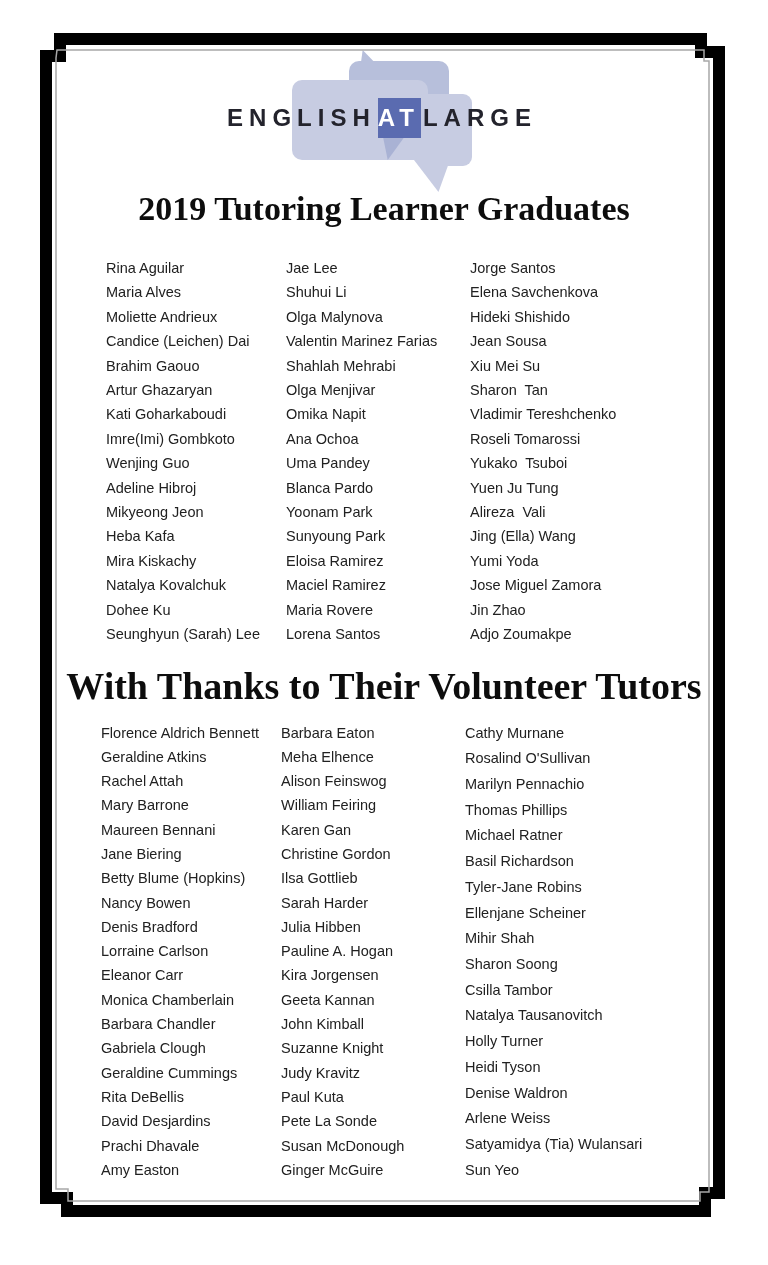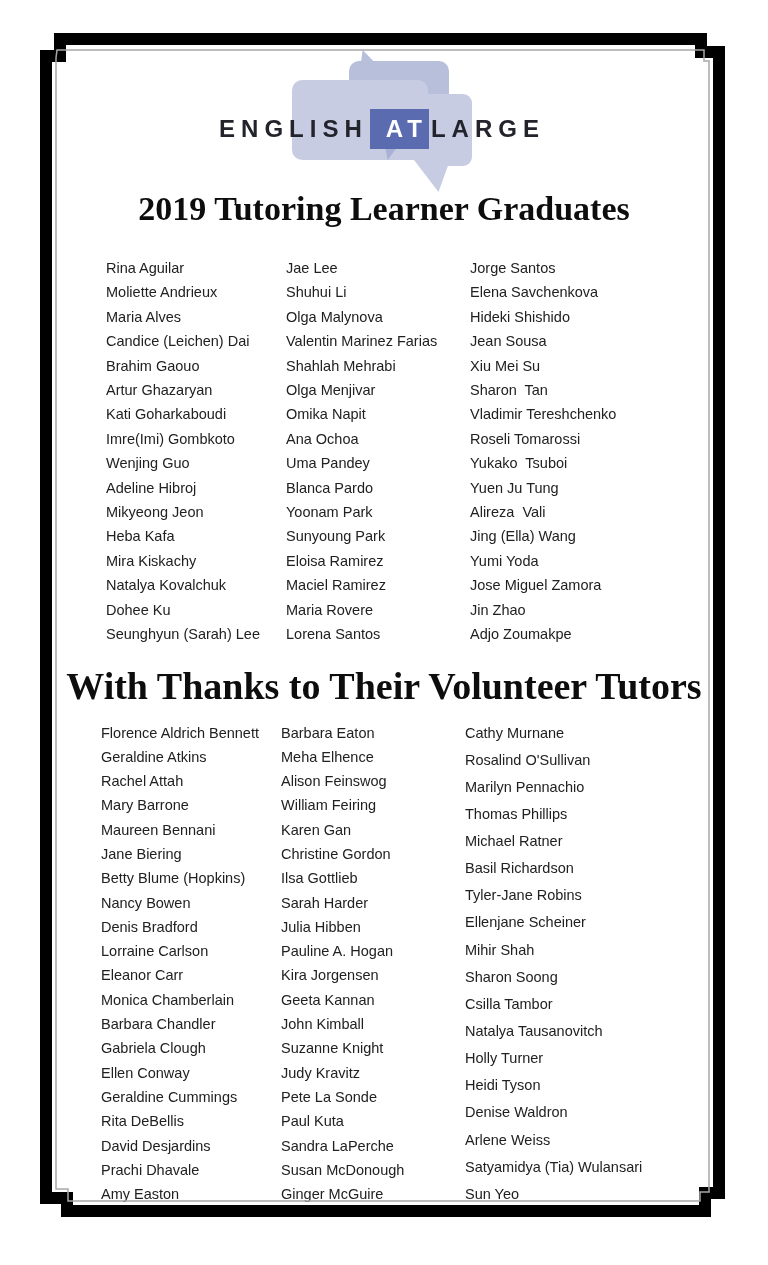--- a/index.html
+++ b/index.html
@@ -19,21 +19,21 @@
   .b-right{left:202px;top:38px;width:56px;height:72px;background:#c7cce2;border-radius:9px;}
   .b-right-tail{left:200px;top:104px;width:36px;height:32px;background:#c7cce2;
     clip-path:polygon(0 0, 100% 0, 68% 100%);}
   .at-tail{left:168px;top:76px;width:26px;height:28px;background:#a9b2d4;
     clip-path:polygon(0 0, 100% 0, 22% 100%);}
   .logo-text{
     position:absolute;left:0;right:4px;top:42px;display:flex;justify-content:center;
     align-items:center;font-weight:bold;font-size:24px;letter-spacing:6px;
     color:#23232c;z-index:3;white-space:nowrap;
   }
-  .at-badge{background:#5a6bb0;color:#ffffff;padding:6px 1px 6px 16px;margin:11px 2px;}
+  .at-badge{background:#5a6bb0;color:#ffffff;padding:6px 1px 6px 0;margin:0 2px;}
 
   
   .h-serif{
     font-family:"Liberation Serif", serif;font-weight:bold;color:#0d0d0d;
     text-align:center;white-space:nowrap;
   }
   .graduates-title{font-size:34px;line-height:42px;margin:12px 8px 0;}
   .tutors-title{font-size:38px;line-height:50px;margin:14px 0 0;}
 
   
@@ -70,22 +70,22 @@
       <span class="at-badge">AT</span>
       <span>LARGE</span>
   </div>
 </div>
 
 <h1 class="h-serif graduates-title">2019 Tutoring Learner Graduates</h1>
 
 <div class="names-grid grads-grid">
   <div class="col col-1">
       <div class="name">Rina Aguilar</div>
+      <div class="name">Maria Alves</div>
       <div class="name">Moliette Andrieux</div>
-      <div class="name">Maria Alves</div>
       <div class="name">Candice (Leichen) Dai</div>
       <div class="name">Brahim Gaouo</div>
       <div class="name">Artur Ghazaryan</div>
       <div class="name">Kati Goharkaboudi</div>
       <div class="name">Imre(Imi) Gombkoto</div>
       <div class="name">Wenjing Guo</div>
       <div class="name">Adeline Hibroj</div>
       <div class="name">Mikyeong Jeon</div>
       <div class="name">Heba Kafa</div>
       <div class="name">Mira Kiskachy</div>
@@ -142,21 +142,20 @@
       <div class="name">Maureen Bennani</div>
       <div class="name">Jane Biering</div>
       <div class="name">Betty Blume (Hopkins)</div>
       <div class="name">Nancy Bowen</div>
       <div class="name">Denis Bradford</div>
       <div class="name">Lorraine Carlson</div>
       <div class="name">Eleanor Carr</div>
       <div class="name">Monica Chamberlain</div>
       <div class="name">Barbara Chandler</div>
       <div class="name">Gabriela Clough</div>
-      <div class="name">Ellen Conway</div>
       <div class="name">Geraldine Cummings</div>
       <div class="name">Rita DeBellis</div>
       <div class="name">David Desjardins</div>
       <div class="name">Prachi Dhavale</div>
       <div class="name">Amy Easton</div>
     </div>
   <div class="col col-2">
       <div class="name">Barbara Eaton</div>
       <div class="name">Meha Elhence</div>
       <div class="name">Alison Feinswog</div>
@@ -165,23 +164,22 @@
       <div class="name">Christine Gordon</div>
       <div class="name">Ilsa Gottlieb</div>
       <div class="name">Sarah Harder</div>
       <div class="name">Julia Hibben</div>
       <div class="name">Pauline A. Hogan</div>
       <div class="name">Kira Jorgensen</div>
       <div class="name">Geeta Kannan</div>
       <div class="name">John Kimball</div>
       <div class="name">Suzanne Knight</div>
       <div class="name">Judy Kravitz</div>
+      <div class="name">Paul Kuta</div>
       <div class="name">Pete La Sonde</div>
-      <div class="name">Paul Kuta</div>
-      <div class="name">Sandra LaPerche</div>
       <div class="name">Susan McDonough</div>
       <div class="name">Ginger McGuire</div>
     </div>
   <div class="col col-3">
       <div class="name">Cathy Murnane</div>
       <div class="name">Rosalind O'Sullivan</div>
       <div class="name">Marilyn Pennachio</div>
       <div class="name">Thomas Phillips</div>
       <div class="name">Michael Ratner</div>
       <div class="name">Basil Richardson</div>

